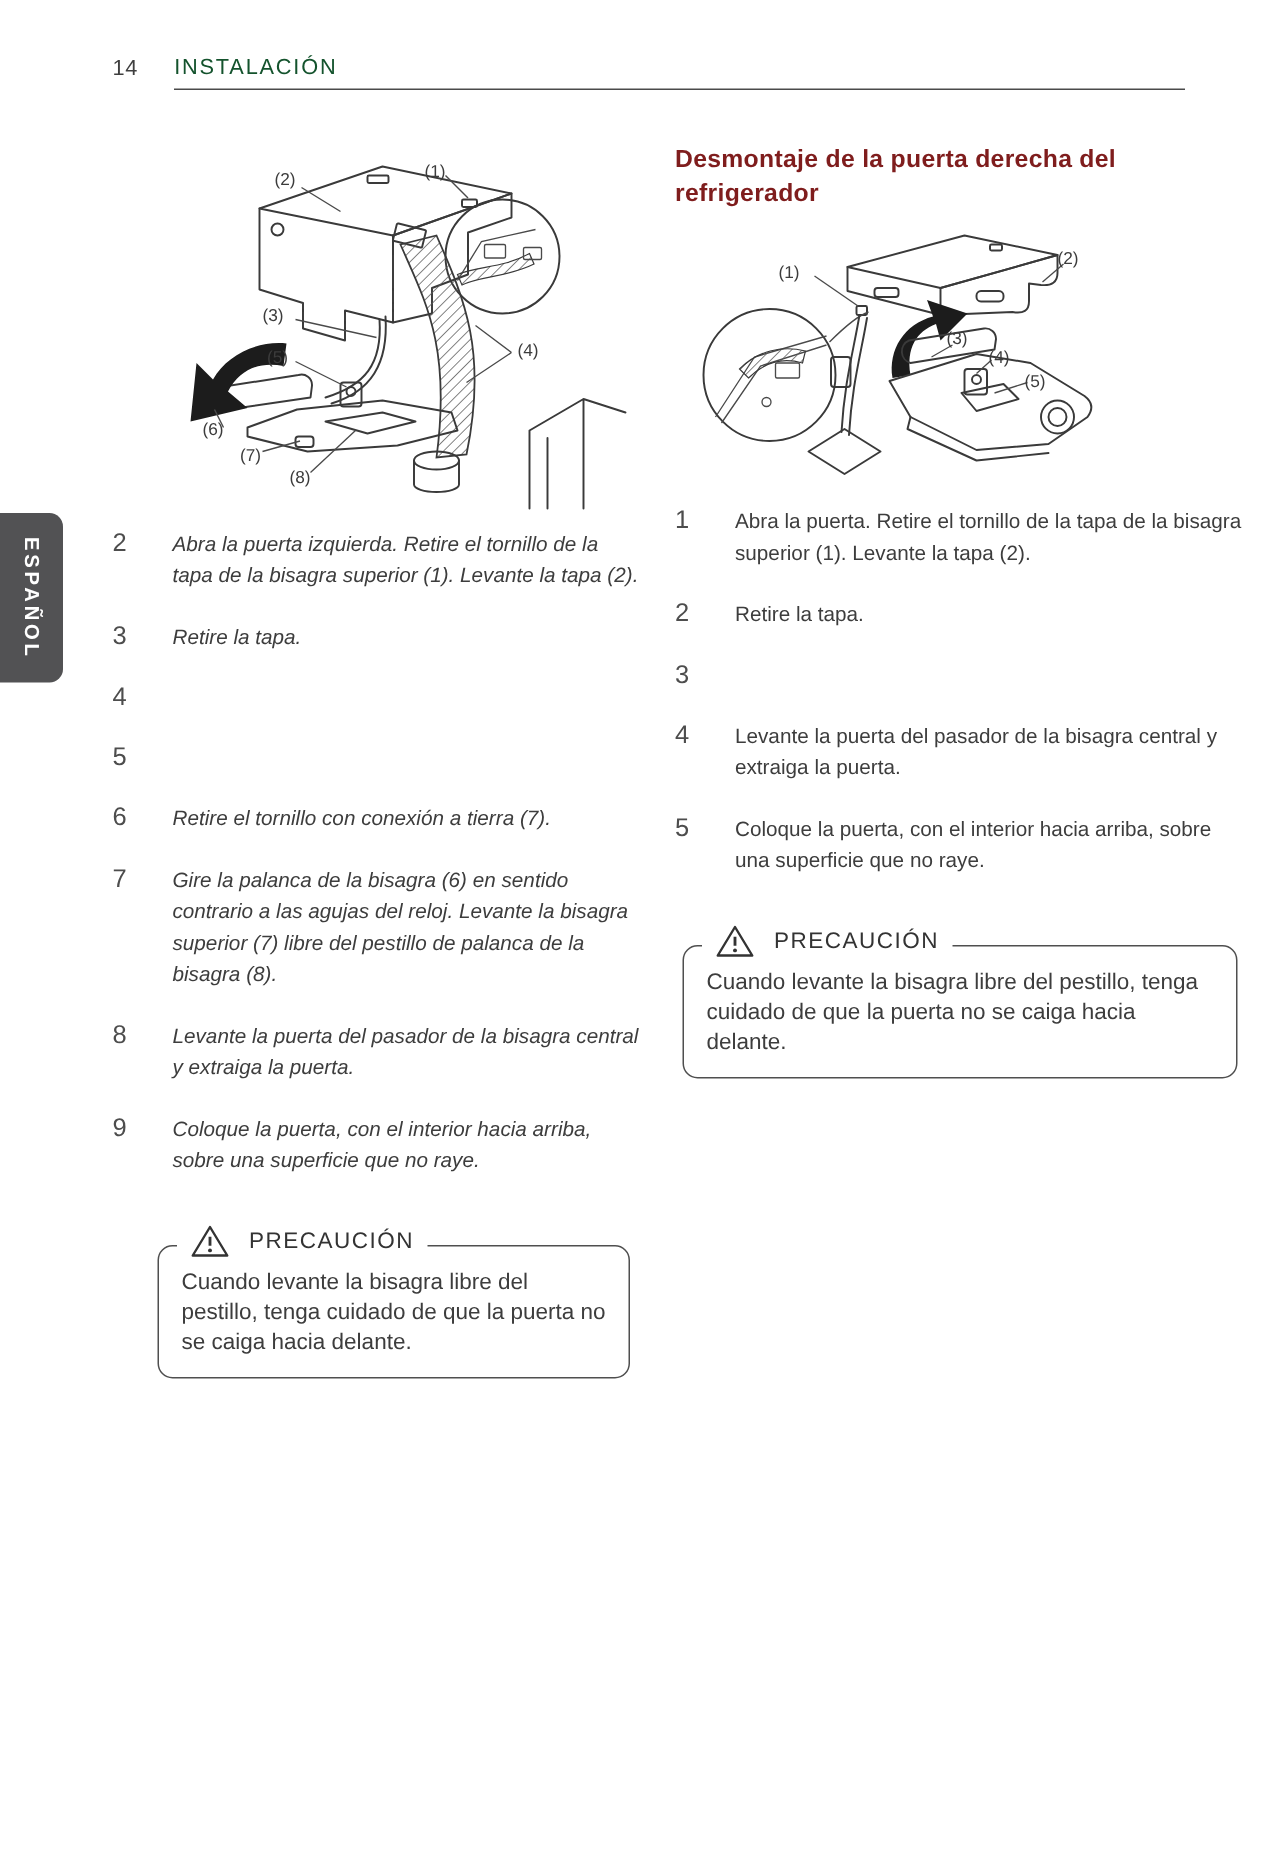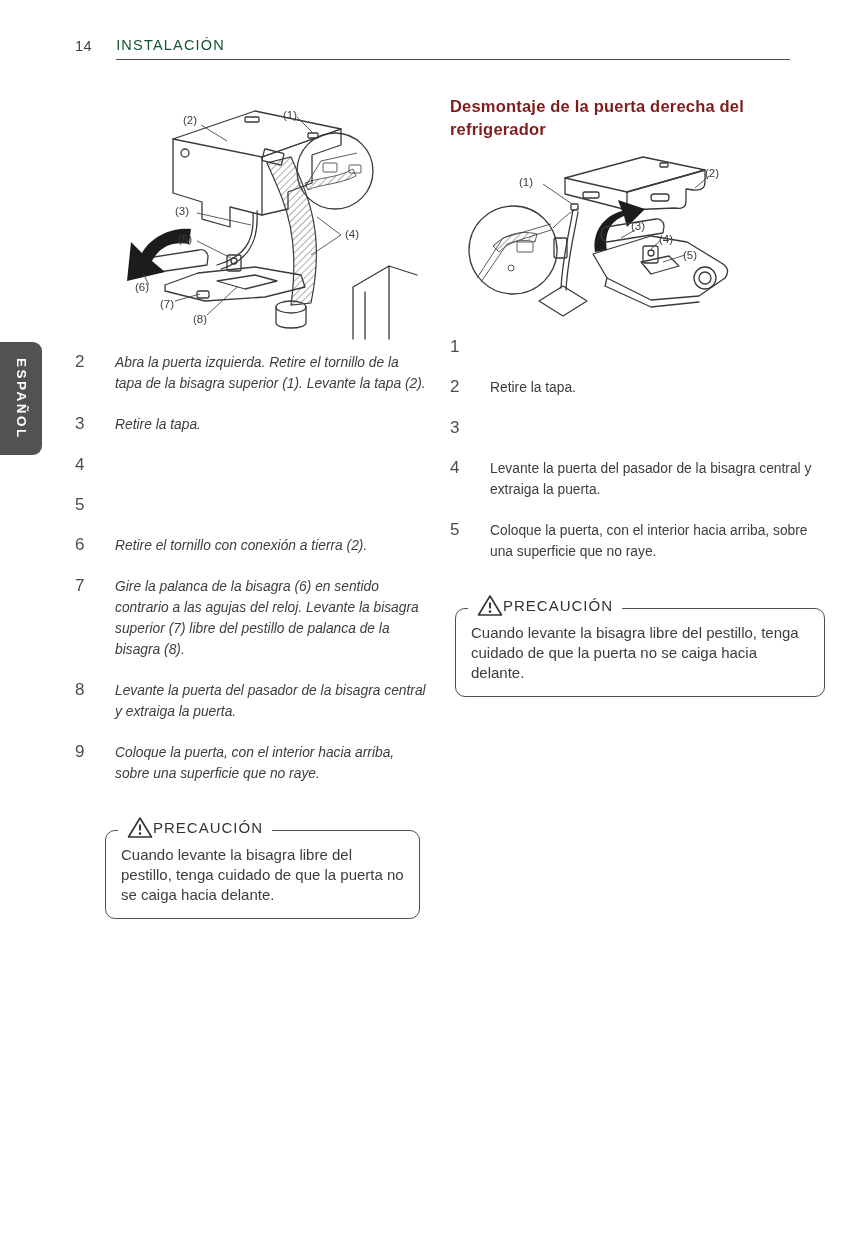--- a/index.html
+++ b/index.html
@@ -33,21 +33,21 @@
   .step-num{width:40px;flex:0 0 40px;font-size:17px;color:#4d4d4d;line-height:20px;}
   .step-text{margin:0;font-size:13.8px;line-height:21px;color:#3d3d3d;}
   .col-left .step-text{width:312px;font-style:italic;}
   .col-right .step-text{width:338px;}
   
   .caution{position:relative;border:1.6px solid #4f4f4f;border-radius:10px;margin-top:46px;
     padding:14px 15px 13px 15px;}
   .col-left .caution{margin-left:30px;width:283px;}
   .col-right .caution{margin-left:5px;width:338px;}
   .caution-title{position:absolute;top:-15px;left:12px;background:#ffffff;padding:0 9px;
-    display:flex;align-items:center;gap:0;font-size:15px;color:#333333;letter-spacing:1px;}
+    display:flex;align-items:center;gap:13px;font-size:15px;color:#333333;letter-spacing:1px;}
   .caution-text{margin:0;font-size:15px;line-height:20px;color:#3d3d3d;}
   .art{stroke:#3a3a3a;stroke-width:1.3;fill:none;stroke-linejoin:round;stroke-linecap:round;}
   .thin{stroke:#4a4a4a;stroke-width:.9;fill:none;}
 </style>
 </head>
 <body>
 
 <div class="header">
   <span class="pagenum">14</span>
   <div class="section-rule">
@@ -130,21 +130,21 @@
       <p class="step-text">Retire la tapa.</p>
     </div>
     <div class="step">
       <span class="step-num">4</span>
     </div>
     <div class="step">
       <span class="step-num">5</span>
     </div>
     <div class="step">
       <span class="step-num">6</span>
-      <p class="step-text">Retire el tornillo con conexión a tierra (2).</p>
+      <p class="step-text">Retire el tornillo con conexión a tierra (7).</p>
     </div>
     <div class="step">
       <span class="step-num">7</span>
       <p class="step-text">Gire la palanca de la bisagra (6) en sentido contrario a las agujas del reloj. Levante la bisagra superior (7) libre del pestillo de palanca de la bisagra (8).</p>
     </div>
     <div class="step">
       <span class="step-num">8</span>
       <p class="step-text">Levante la puerta del pasador de la bisagra central y extraiga la puerta.</p>
     </div>
     <div class="step">
@@ -218,20 +218,21 @@
     <span class="fig-label" style="left:64px;top:26px">(1)</span>
     <span class="fig-label" style="left:250px;top:17px">(2)</span>
     <span class="fig-label" style="left:176px;top:70px">(3)</span>
     <span class="fig-label" style="left:204px;top:83px">(4)</span>
     <span class="fig-label" style="left:228px;top:99px">(5)</span>
   </div>
 
   <div class="steps">
     <div class="step">
       <span class="step-num">1</span>
+      <p class="step-text">Abra la puerta. Retire el tornillo de la tapa de la bisagra superior (1). Levante la tapa (2).</p>
     </div>
     <div class="step">
       <span class="step-num">2</span>
       <p class="step-text">Retire la tapa.</p>
     </div>
     <div class="step">
       <span class="step-num">3</span>
     </div>
     <div class="step">
       <span class="step-num">4</span>

